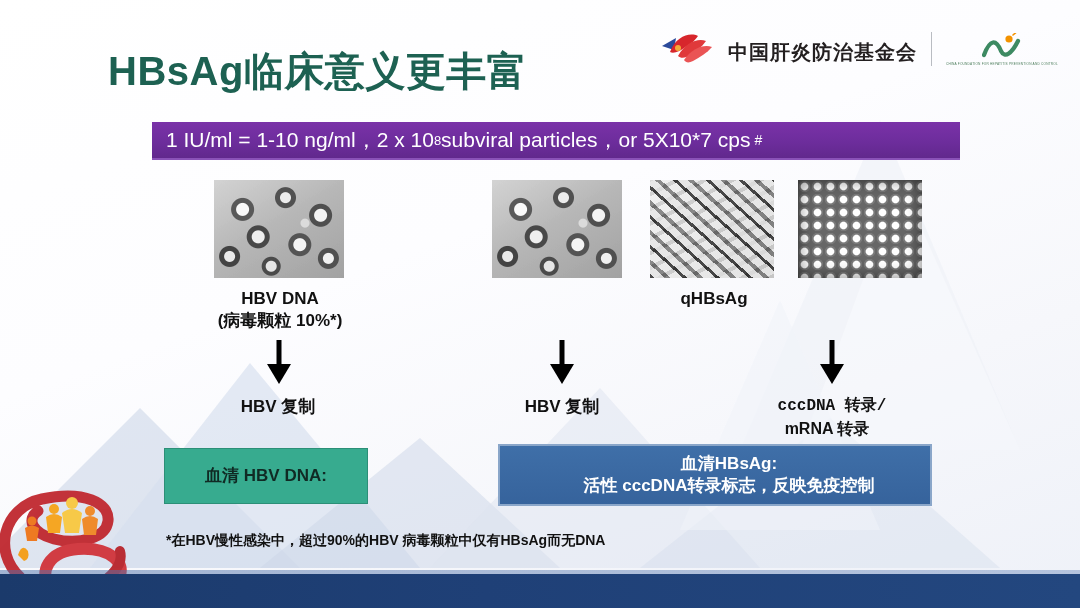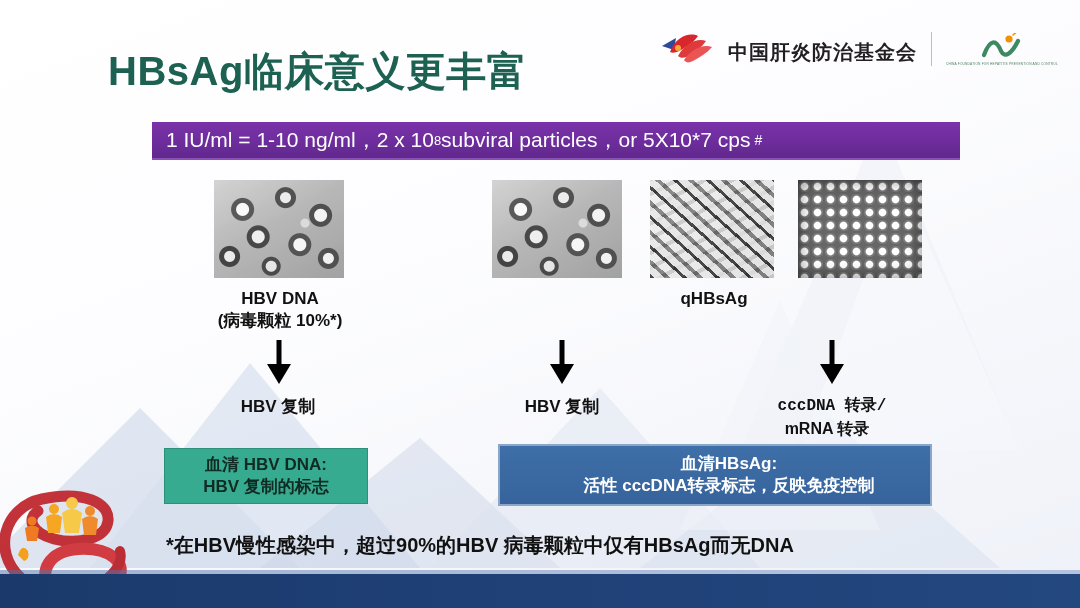--- a/index.html
+++ b/index.html
@@ -137,21 +137,21 @@
   }
   .box-blue {
     background: linear-gradient(180deg,#3f6fa8 0%, #36639c 100%);
     color: #ffffff;
     border: 2px solid #8aa6c9;
   }
 
   
   .footnote {
     position: absolute; left: 166px; top: 532px;
-    font-size: 20px; font-weight: bold; color: #111;
+    font-size: 14px; font-weight: bold; color: #111;
     white-space: nowrap;
   }
   .refs {
     position: absolute; right: 14px; top: 528px;
     text-align: right; font-size: 12.5px; color: #2a2a2a;
     line-height: 1.5;
     padding-bottom: 3px;
     border-bottom: 1px solid #6b7a90;
   }
 </style>
@@ -229,21 +229,20 @@
     <path d="M17 0 L17 30" stroke="#000" stroke-width="5" fill="none"></path>
     <path d="M17 44 L5 24 L29 24 Z" fill="#000"></path>
   </svg>
 
   <div class="lbl" style="left:462px; top:396px; width:200px; font-size:17px;">HBV 复制</div>
   <div class="lbl" style="left:752px; top:396px; width:160px; font-size:16px;font-family:Liberation Mono, monospace;">cccDNA 转录/</div>
   <div class="lbl" style="left:747px; top:418px; width:160px; font-size:16px;">mRNA 转录</div>
 
   <div class="box box-green" style="left:164px; top:448px; width:204px; height:56px; font-size:17px;">
     <div>血清 HBV DNA:</div>
-    <div>HBV 复制的标志</div>
   </div>
 
   <div class="box box-blue" style="left:498px; top:444px; width:434px; height:62px; font-size:17px;padding-left:28px;">
     <div>血清HBsAg:</div>
     <div>活性 cccDNA转录标志，反映免疫控制</div>
   </div>
 
   <div class="footnote">*在HBV慢性感染中，超过90%的HBV 病毒颗粒中仅有HBsAg而无DNA</div>
 
   <div class="refs">

